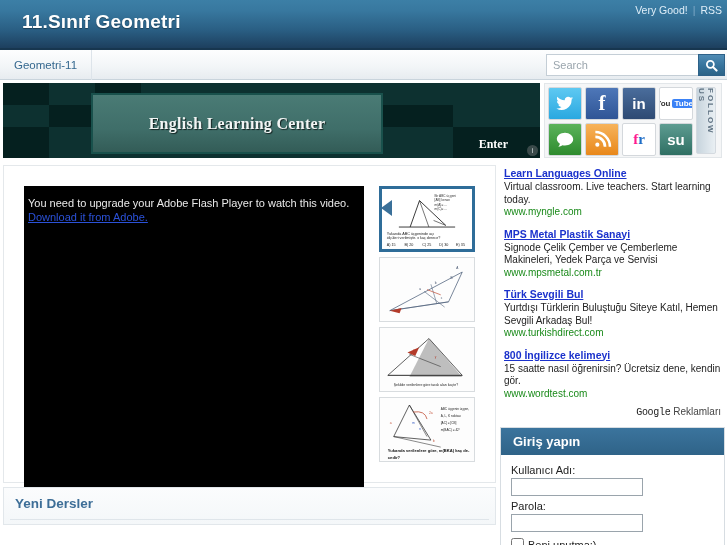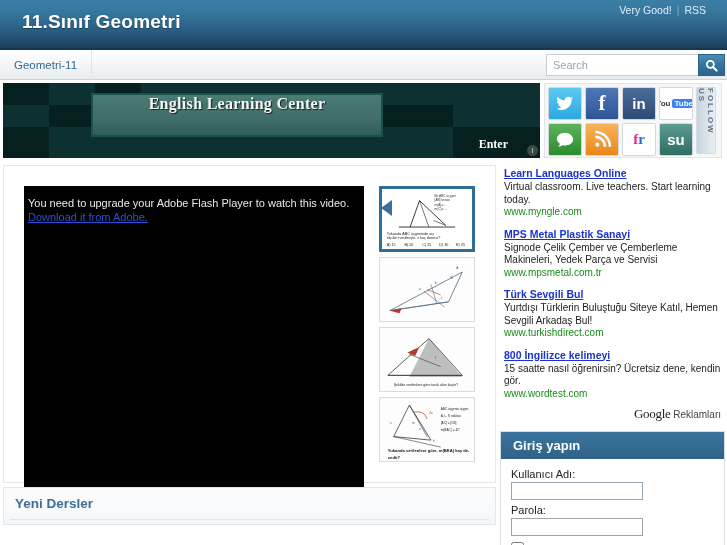--- a/index.html
+++ b/index.html
@@ -24,21 +24,21 @@
     position: absolute;
     left: 22px; top: 11px;
     font-size: 19px;
     font-weight: bold;
     color: #ffffff;
     letter-spacing: .2px;
     text-shadow: 0 1px 1px rgba(0,0,0,.35);
   }
   #top-links {
     position: absolute;
-    right: 16px; top: 4px;
+    right: 0; top: 4px;
     font-size: 10.5px;
     color: #d5e6f2;
   }
   #top-links a {
     color: #dfeef8;
     text-decoration: none;
     padding: 0 5px;
   }
   #top-links .sep {
     color: #7fa9c6;
@@ -115,24 +115,25 @@
     height: 75px;
     background: #0d3130;
     overflow: hidden;
     cursor: pointer;
     flex: none;
   }
   .bk { position: absolute; background: #05201f; }
   #ad-inner-box {
     position: absolute;
     left: 88px; top: 10px;
-    width: 292px; height: 44px;
+    width: 292px; height: 61px;
     background: linear-gradient(to bottom, #4a7b75 0%, #3f6e69 60%, #335c57 100%);
     border: 2px solid #19514c;
     display: flex;
+    align-items: center;
     justify-content: center;
   }
   #ad-inner-text {
     font-family: "Liberation Serif", serif;
     font-size: 16px;
     font-weight: bold;
     color: #f2f5f4;
     text-shadow: 1px 1px 1px rgba(0,0,0,.7);
     letter-spacing: .3px;
   }
@@ -338,22 +339,22 @@
     line-height: 12.5px;
   }
   #google-ads-label {
     text-align: right;
     padding-right: 4px;
     font-size: 10px;
     color: #444;
     margin-top: -3px;
   }
   #google-ads-label .g-word {
-    font-family: Liberation Serif, serif;
-    font-size: 13px;
+    font-family: Liberation Mono, monospace;
+    font-size: 10px;
     color: #222;
     letter-spacing: -.3px;
   }
 
   .panel {
     border: 1px solid #d7dde2;
     background: #fff;
     margin-top: 9px;
   }
   .panel-head {

